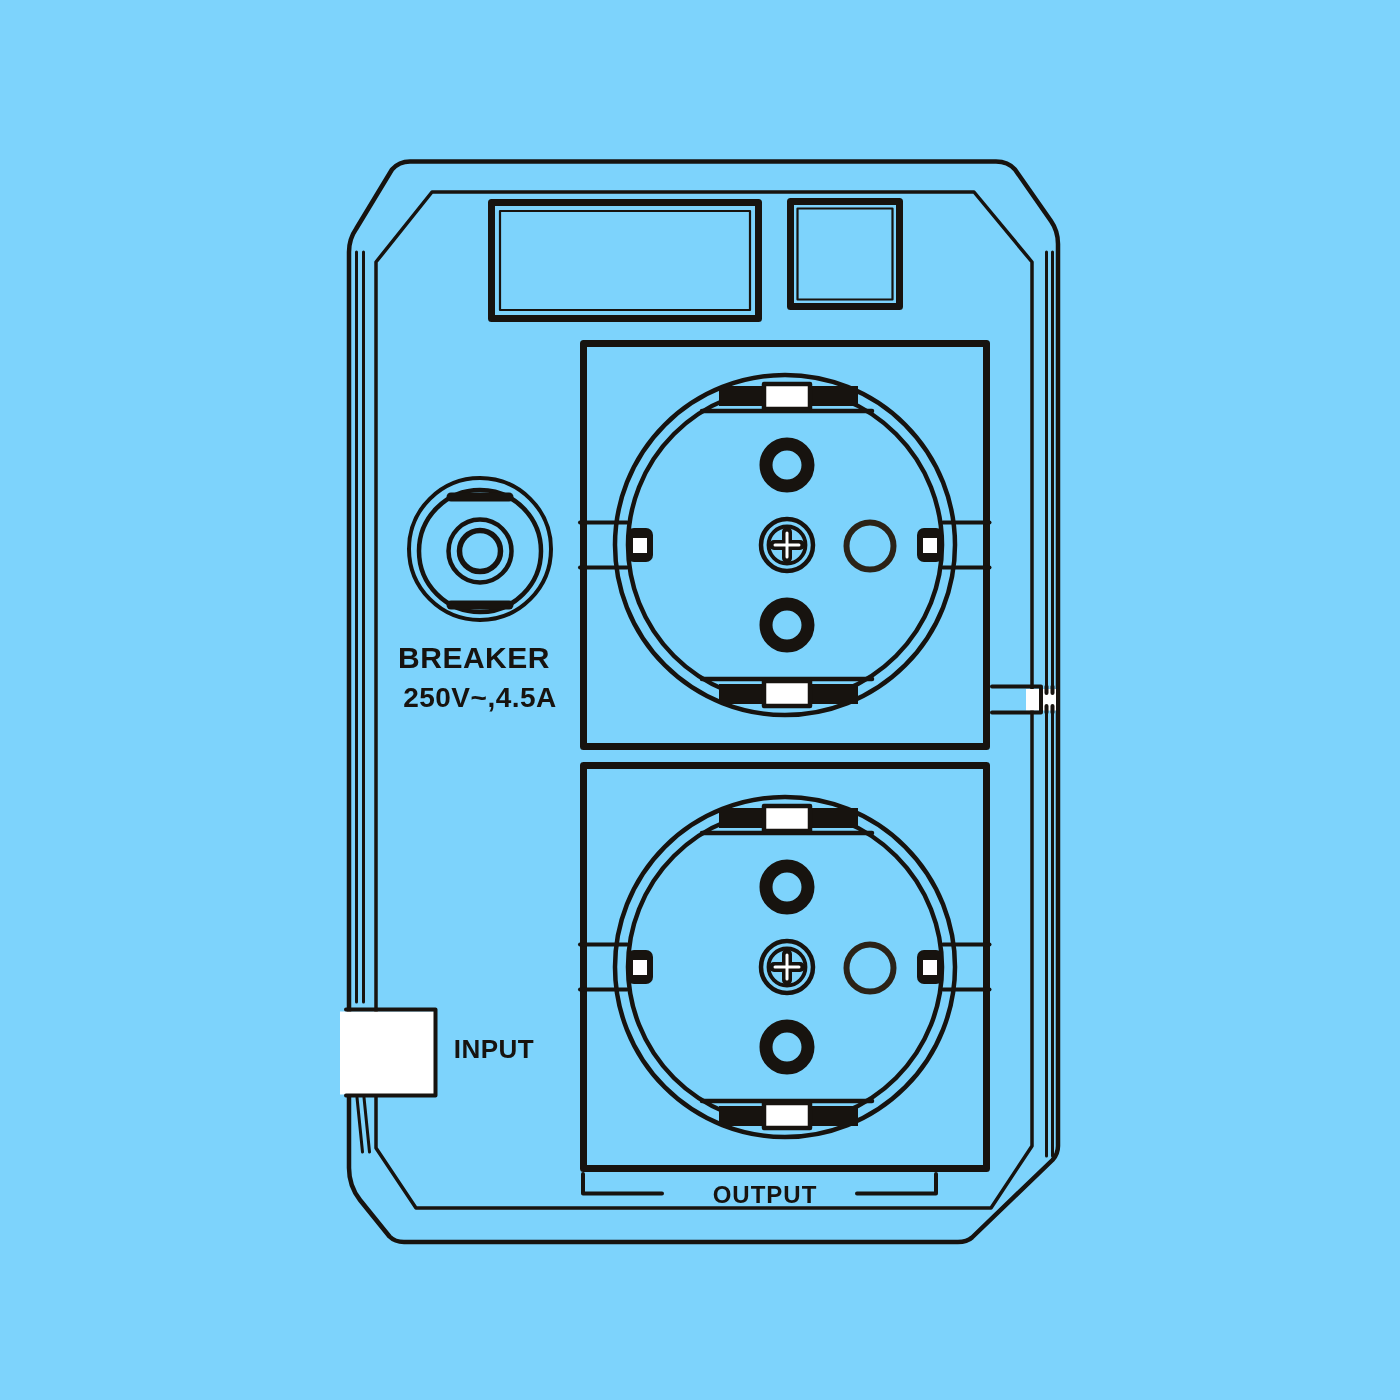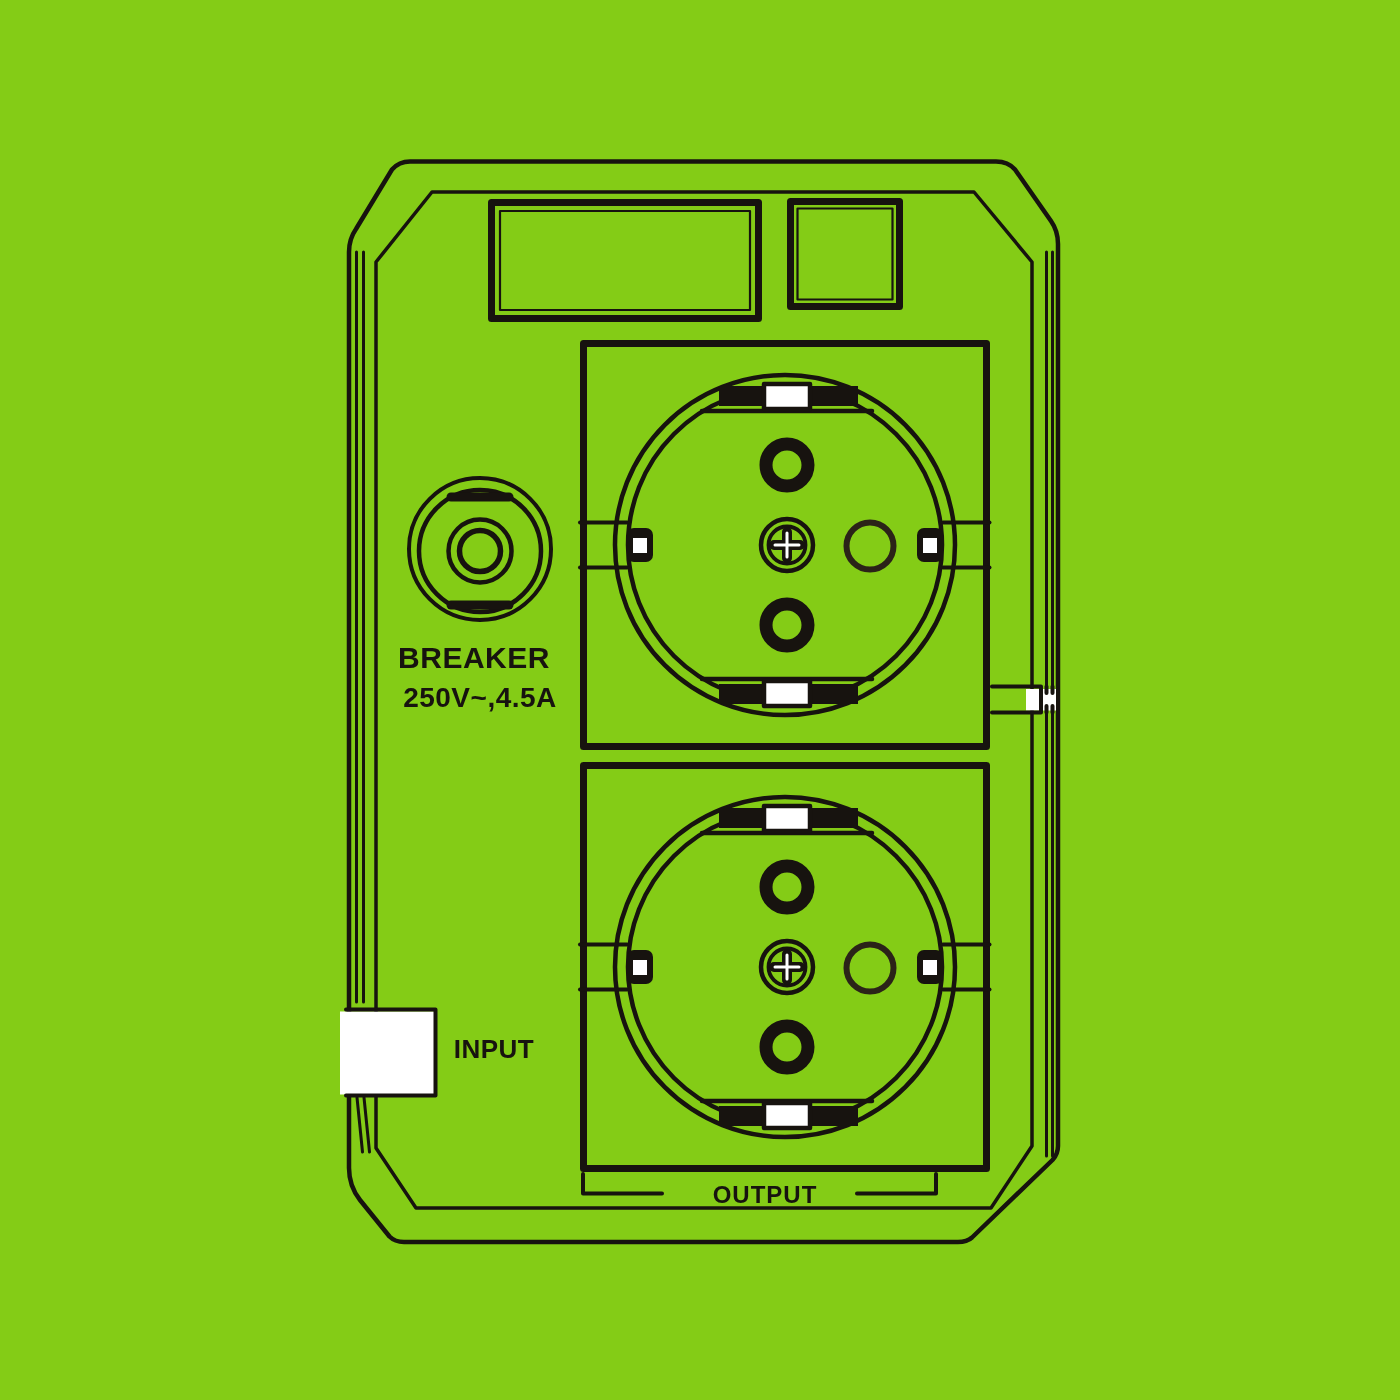--- a/index.html
+++ b/index.html
@@ -1,16 +1,16 @@
 <!DOCTYPE html>
 <html><head>
 <meta charset="utf-8">
 <style>
   html,body{margin:0;padding:0;background:#ffffff;}
-  .stage{width:1400px;height:1400px;background:#84cc16;position:relative;}
+  .stage{width:1400px;height:1400px;background:#7dd3fc;position:relative;}
   svg{display:block;}
   .s{stroke:#17130f;fill:none;stroke-linecap:round;stroke-linejoin:round;}
   .soft{stroke:#2b2318;fill:none;}
   .f{fill:#17130f;stroke:none;}
   .w{fill:#ffffff;stroke:none;}
   .wf{fill:#ffffff;}
   text{fill:#17130f;font-family:"Liberation Sans",sans-serif;font-weight:bold;}
 </style>
 </head>
 <body>

